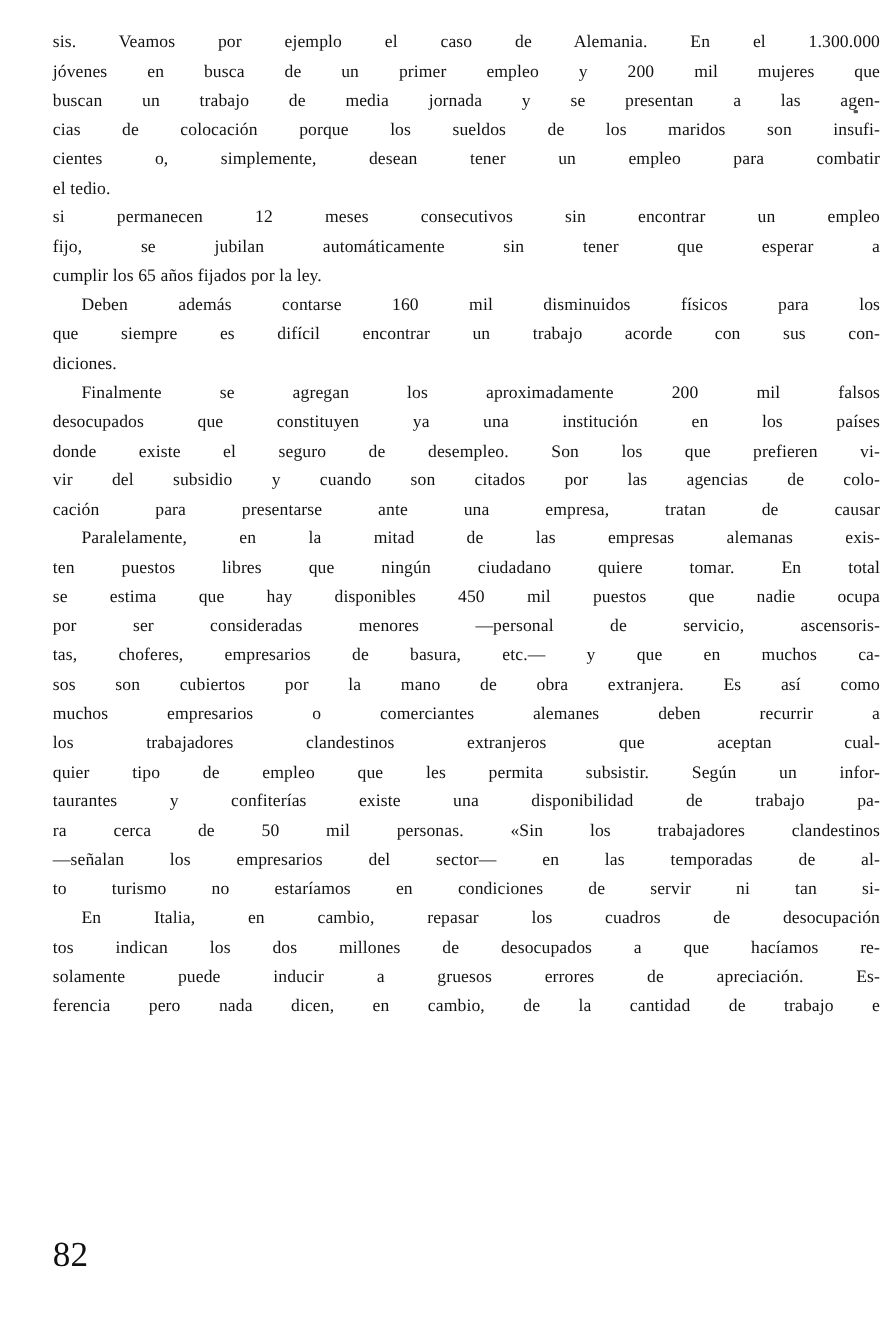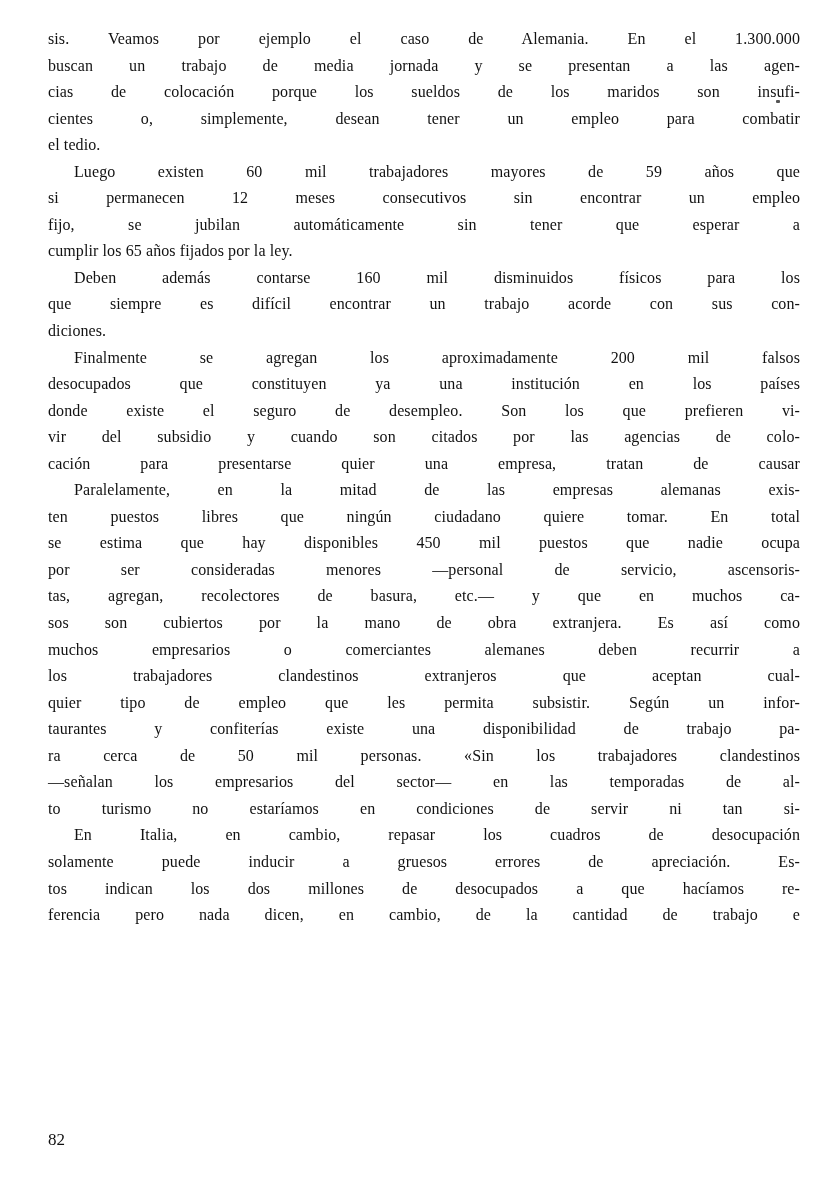--- a/index.html
+++ b/index.html
@@ -34,82 +34,82 @@
     .line.last {
       text-align-last: left;
     }
     .line.indent {
       padding-left: 26px;
     }
     .page-number {
       position: absolute;
       left: 48px;
       top: 1126px;
-      font-size: 17px;
+      font-size: 32px;
       line-height: 28px;
       font-family: "Liberation Serif", "DejaVu Serif", serif;
       color: #111111;
     }
     .speck {
       position: absolute;
       left: 776px;
       top: 100px;
       width: 4px;
       height: 3px;
       background: #555;
       border-radius: 1px;
     }
   </style>
 </head>
 <body>
 
 <div class="page" id="page-body">
     <div>
       <span class="line">sis. Veamos por ejemplo el caso de Alemania. En el 1.300.000</span>
+      <span class="line">jóvenes en busca de un primer empleo y 200 mil mujeres que</span>
       <span class="line">buscan un trabajo de media jornada y se presentan a las agen-</span>
       <span class="line">cias de colocación porque los sueldos de los maridos son insufi-</span>
       <span class="line">cientes o, simplemente, desean tener un empleo para combatir</span>
       <span class="line last">el tedio.</span>
     </div>
     <div>
-      <span class="line indent">Luego existen 60 mil trabajadores mayores de 59 años que</span>
       <span class="line">si permanecen 12 meses consecutivos sin encontrar un empleo</span>
       <span class="line">fijo, se jubilan automáticamente sin tener que esperar a</span>
       <span class="line last">cumplir los 65 años fijados por la ley.</span>
     </div>
     <div>
       <span class="line indent">Deben además contarse 160 mil disminuidos físicos para los</span>
       <span class="line">que siempre es difícil encontrar un trabajo acorde con sus con-</span>
       <span class="line last">diciones.</span>
     </div>
     <div>
       <span class="line indent">Finalmente se agregan los aproximadamente 200 mil falsos</span>
       <span class="line">desocupados que constituyen ya una institución en los países</span>
       <span class="line">donde existe el seguro de desempleo. Son los que prefieren vi-</span>
       <span class="line">vir del subsidio y cuando son citados por las agencias de colo-</span>
-      <span class="line">cación para presentarse quier una empresa, tratan de causar</span>
+      <span class="line">cación para presentarse ante una empresa, tratan de causar</span>
     </div>
     <div>
       <span class="line indent">Paralelamente, en la mitad de las empresas alemanas exis-</span>
       <span class="line">ten puestos libres que ningún ciudadano quiere tomar. En total</span>
       <span class="line">se estima que hay disponibles  450 mil puestos que nadie ocupa</span>
       <span class="line">por ser consideradas menores —personal de servicio, ascensoris-</span>
-      <span class="line">tas, agregan, recolectores de basura, etc.— y que en muchos ca-</span>
+      <span class="line">tas, choferes, empresarios de basura, etc.— y que en muchos ca-</span>
       <span class="line">sos son cubiertos por la mano de obra extranjera. Es así como</span>
       <span class="line">muchos empresarios o comerciantes alemanes deben recurrir a</span>
       <span class="line">los trabajadores clandestinos extranjeros que aceptan cual-</span>
       <span class="line">quier tipo de empleo que les permita subsistir. Según un infor-</span>
       <span class="line">taurantes y confiterías existe una disponibilidad de trabajo pa-</span>
       <span class="line">ra cerca de 50 mil personas. «Sin los trabajadores clandestinos</span>
       <span class="line">—señalan los empresarios del sector— en las temporadas de al-</span>
       <span class="line">to turismo no estaríamos en condiciones de servir ni tan si-</span>
     </div>
     <div>
       <span class="line indent">En Italia, en cambio, repasar los cuadros de desocupación</span>
+      <span class="line">tos indican los dos millones de desocupados a que hacíamos re-</span>
       <span class="line">solamente puede inducir a gruesos errores de apreciación. Es-</span>
-      <span class="line">tos indican los dos millones de desocupados a que hacíamos re-</span>
       <span class="line">ferencia pero nada dicen, en cambio, de la cantidad de trabajo e</span>
     </div>
   </div>
 
 <div class="speck"></div>
 
 <div class="page-number">82</div>
 
 </body></html>

